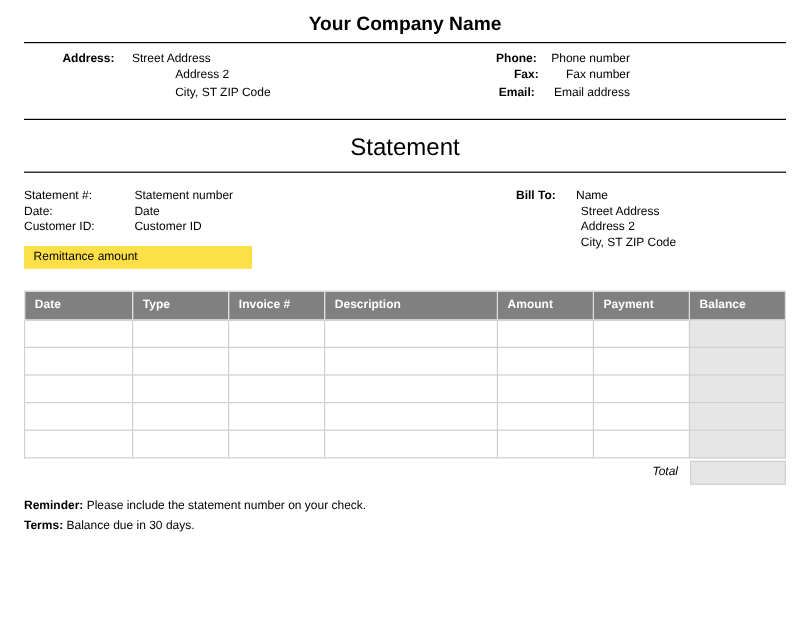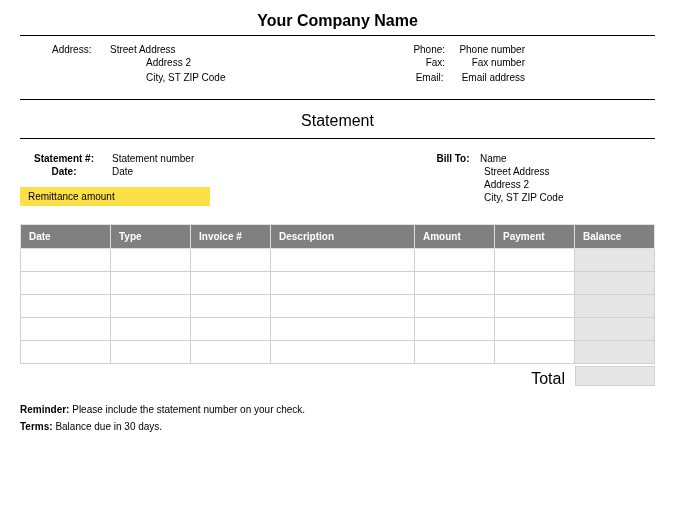--- a/index.html
+++ b/index.html
@@ -24,49 +24,49 @@
     display: flex;
     margin-bottom: 2px;
   }
   .info-block {
     display: flex;
   }
   .info-block.left { margin-left: 32px; }
   .info-block.right { margin-left: auto; margin-right: 130px; }
   .info-label {
     width: 58px;
-    text-align: left;
-    font-weight: normal;
+    text-align: center;
+    font-weight: bold;
     padding-right: 20px;
   }
   .info-label.phone { width: 46px; }
   .info-value { }
   .address-sub { margin-left: 94px; margin-bottom: 2px; }
   .statement-title {
     text-align: center;
-    font-size: 16px;
+    font-size: 20px;
     padding: 12px 0 8px 0;
     border-top: 1.5px solid #000;
     border-bottom: 1px solid #000;
     margin-top: 14px;
     margin-bottom: 14px;
   }
   .meta-section { display: flex; }
   .meta-left { flex: 1; }
   .meta-right { width: 225px; }
   .meta-row { display: flex; margin-bottom: 2px; }
   .meta-label {
     width: 92px;
-    text-align: center;
-    font-weight: bold;
+    text-align: left;
+    font-weight: normal;
     padding-right: 4px;
   }
   .bill-label {
     width: 50px;
-    text-align: center;
+    text-align: left;
     font-weight: bold;
     padding-right: 4px;
   }
   .bill-sub { margin-left: 54px; margin-bottom: 2px; }
   .remittance-row {
     display: flex;
     margin-top: 10px;
     margin-bottom: 18px;
   }
   .remittance-label {
@@ -108,21 +108,22 @@
   .col-payment { width: 80px; }
   .col-balance { width: 80px; }
   td.balance-cell { background: #e6e6e6; }
   .total-row {
     display: flex;
     justify-content: flex-end;
     margin-top: 2px;
   }
   .total-label {
     padding: 4px 10px;
-    font-size: 16px;
+    font-size: 10px;
+    font-style: italic;
   }
   .total-value {
     width: 80px;
     background: #e6e6e6;
     border: 1px solid #d0d0d0;
     height: 20px;
   }
   .footer-note {
     margin-top: 12px;
     font-size: 10px;
@@ -168,20 +169,24 @@
 
 <div class="meta-section">
   <div class="meta-left">
     <div class="meta-row">
       <div class="meta-label">Statement #:</div>
       <div>Statement number</div>
     </div>
     <div class="meta-row">
       <div class="meta-label">Date:</div>
       <div>Date</div>
+    </div>
+    <div class="meta-row">
+      <div class="meta-label">Customer ID:</div>
+      <div>Customer ID</div>
     </div>
     <div class="remittance-row">
       <div class="remittance-value">Remittance amount</div>
     </div>
   </div>
   <div class="meta-right">
     <div class="meta-row">
       <div class="bill-label">Bill To:</div>
       <div>Name</div>
     </div>

